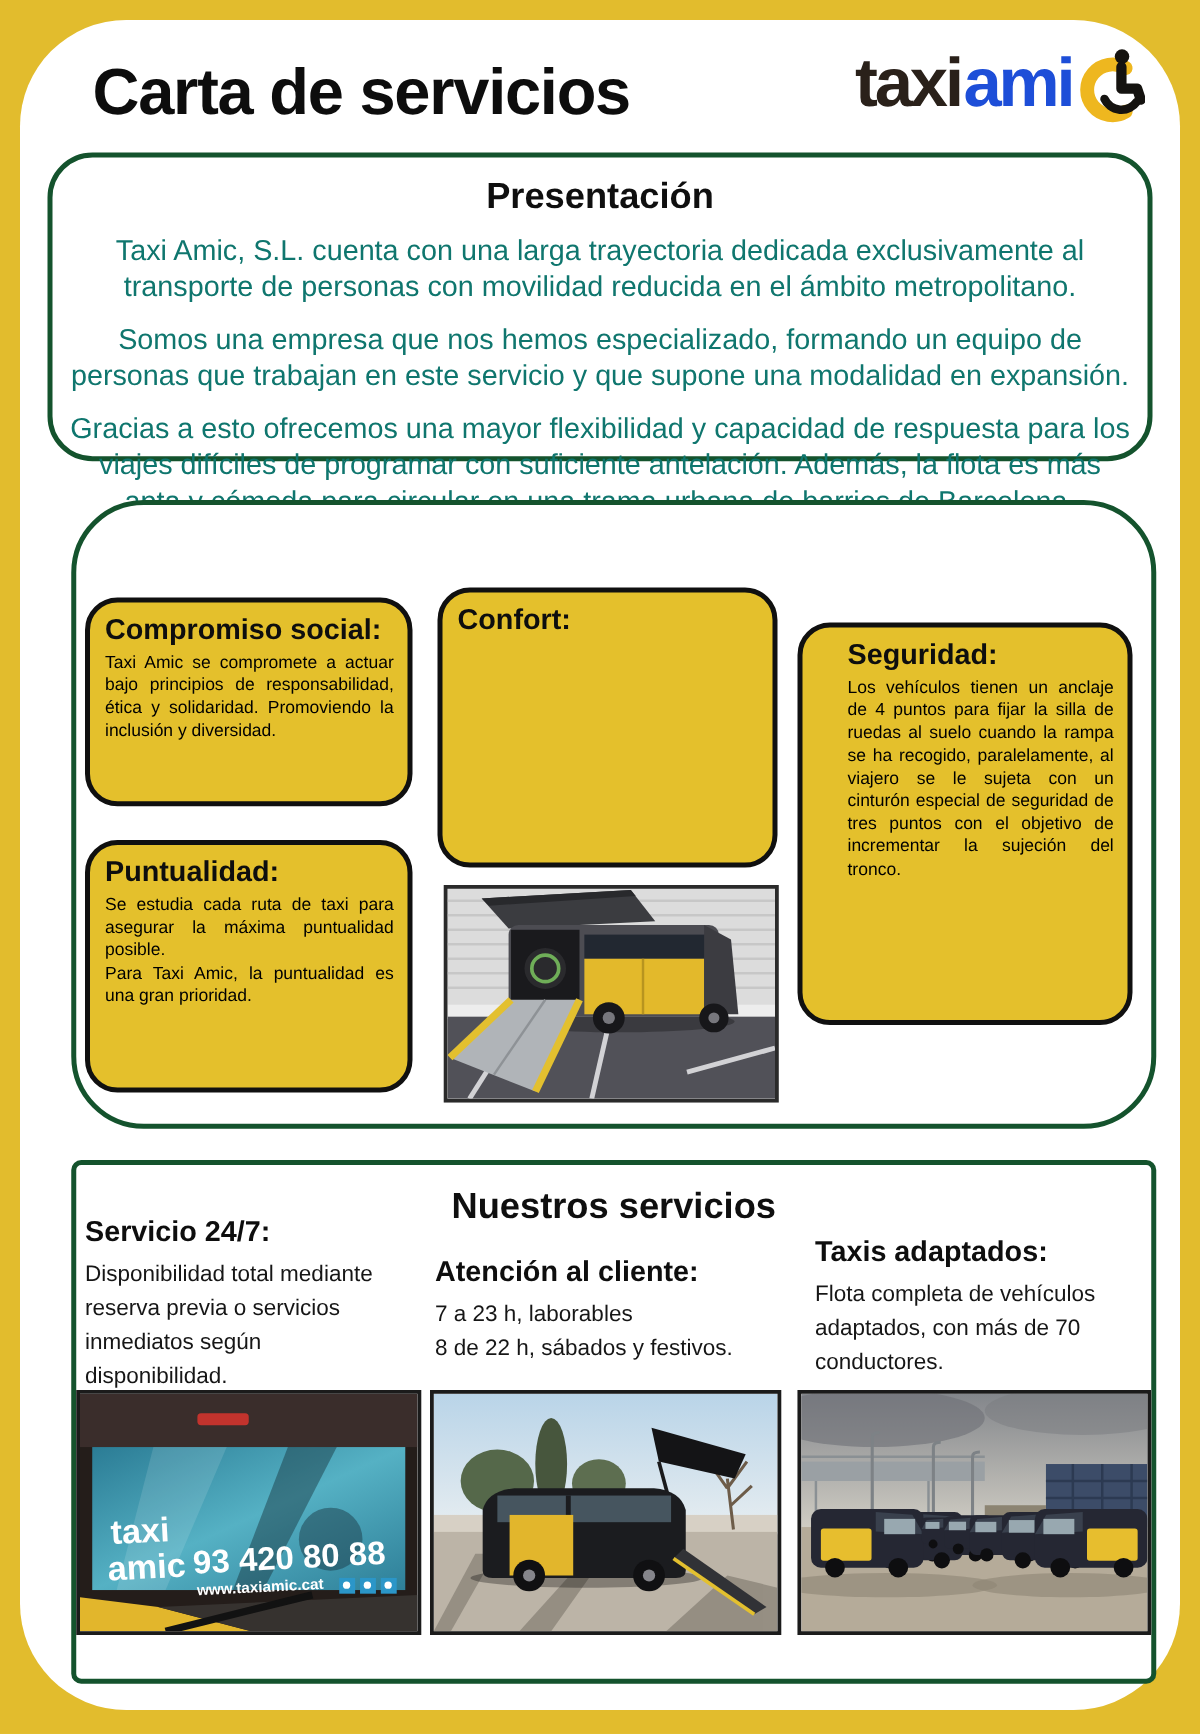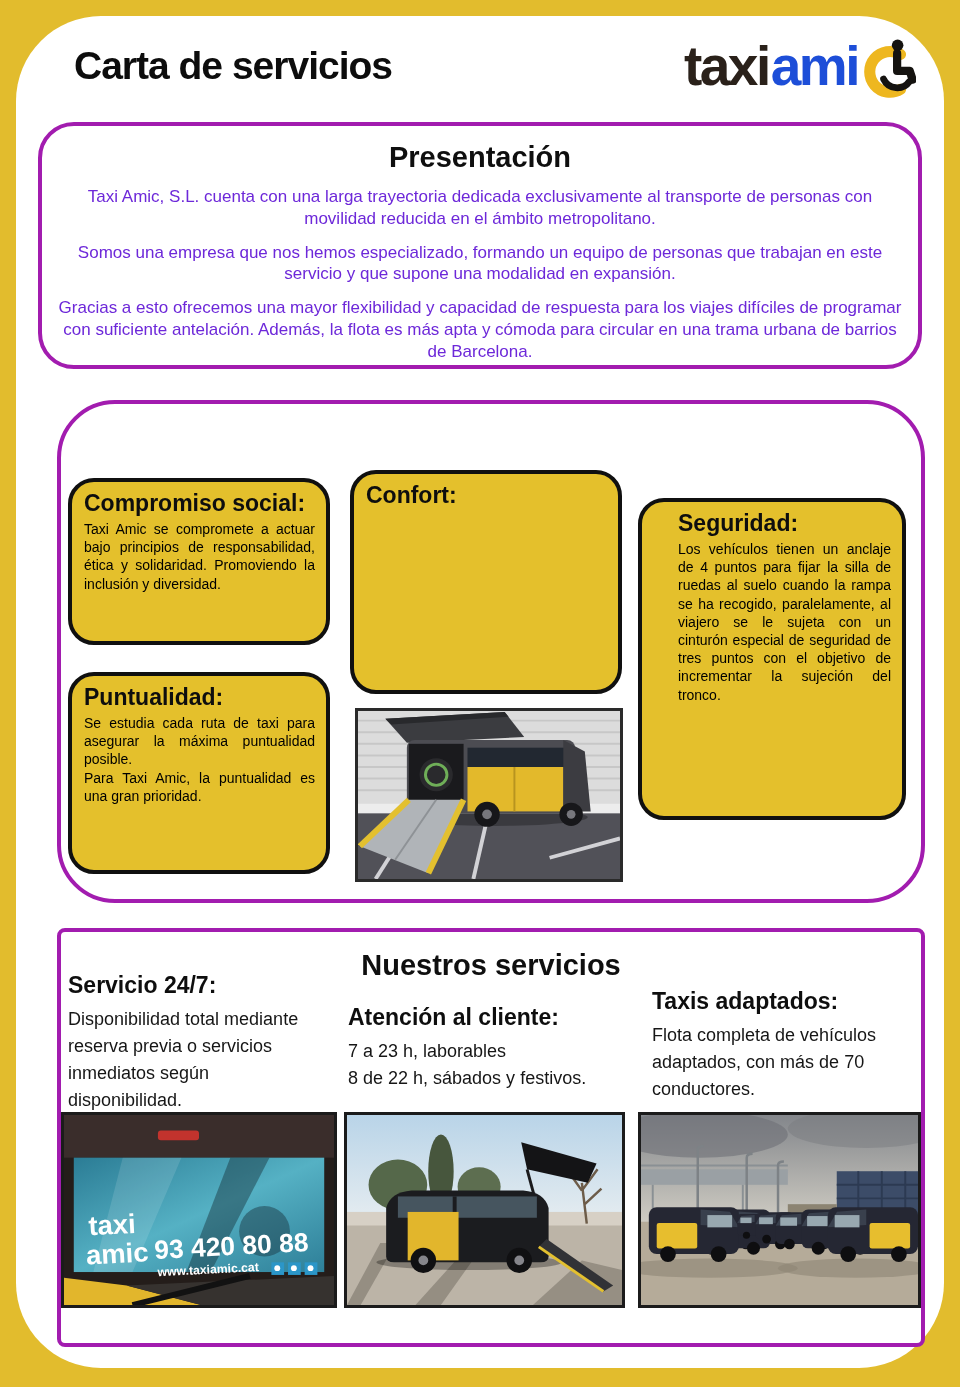--- a/index.html
+++ b/index.html
@@ -9,38 +9,38 @@
     background:#E2BC2D; overflow:hidden;
     font-family:"Liberation Sans", sans-serif; color:#141414;
   }
   .sheet {
     position:absolute; left:16px; top:16px; width:928px; height:1352px;
     background:#ffffff; border-radius:85px;
   }
   
   .header-title {
     position:absolute; left:74px; top:44px;
-    font-size:39px; font-weight:bold; letter-spacing:-1px; color:#0d0d0d;
+    font-size:52px; font-weight:bold; letter-spacing:-1px; color:#0d0d0d;
   }
   .logo {
     position:absolute; top:34px; right:44px; height:64px;
     display:flex; align-items:center;
     font-size:55px; font-weight:bold; letter-spacing:-2.5px;
   }
   .logo-dark { color:#2A211A; }
   .logo-yellow { color:#1d4ed8; margin-left:2px; }
   .logo-icon { width:60px; height:62px; margin-left:-2px; position:relative; top:2px; }
   
-  .box { position:absolute; background:#fff; border:4px solid #a21caf; }
+  .box { position:absolute; background:#fff; border:4px solid #14532d; }
   .section-title { font-size:29px; font-weight:bold; text-align:center; color:#0f0f0f; }
   
   #presentacion { left:38px; top:122px; width:884px; height:247px; border-radius:36px; padding-top:15px; }
   #presentacion p {
-    font-size:17px; line-height:1.28; text-align:center;
-    margin:12px auto 0; max-width:850px; color:#6d28d9;
+    font-size:23px; line-height:1.28; text-align:center;
+    margin:12px auto 0; max-width:850px; color:#0f766e;
   }
   
   #compromisos { left:57px; top:400px; width:868px; height:503px; border-radius:58px; padding-top:19px; }
   .card {
     position:absolute; background:#E4C02C; border:4px solid #101010;
     border-radius:26px; padding:8px 11px 6px 12px; overflow:hidden;
   }
   .card h3 { font-size:23px; font-weight:bold; color:#0e0e0e; margin-bottom:3px; }
   .card p { font-size:14px; line-height:1.3; text-align:justify; color:#000000; }
   #card-social      { left:7px;   top:74px;  width:262px; height:167px; }

